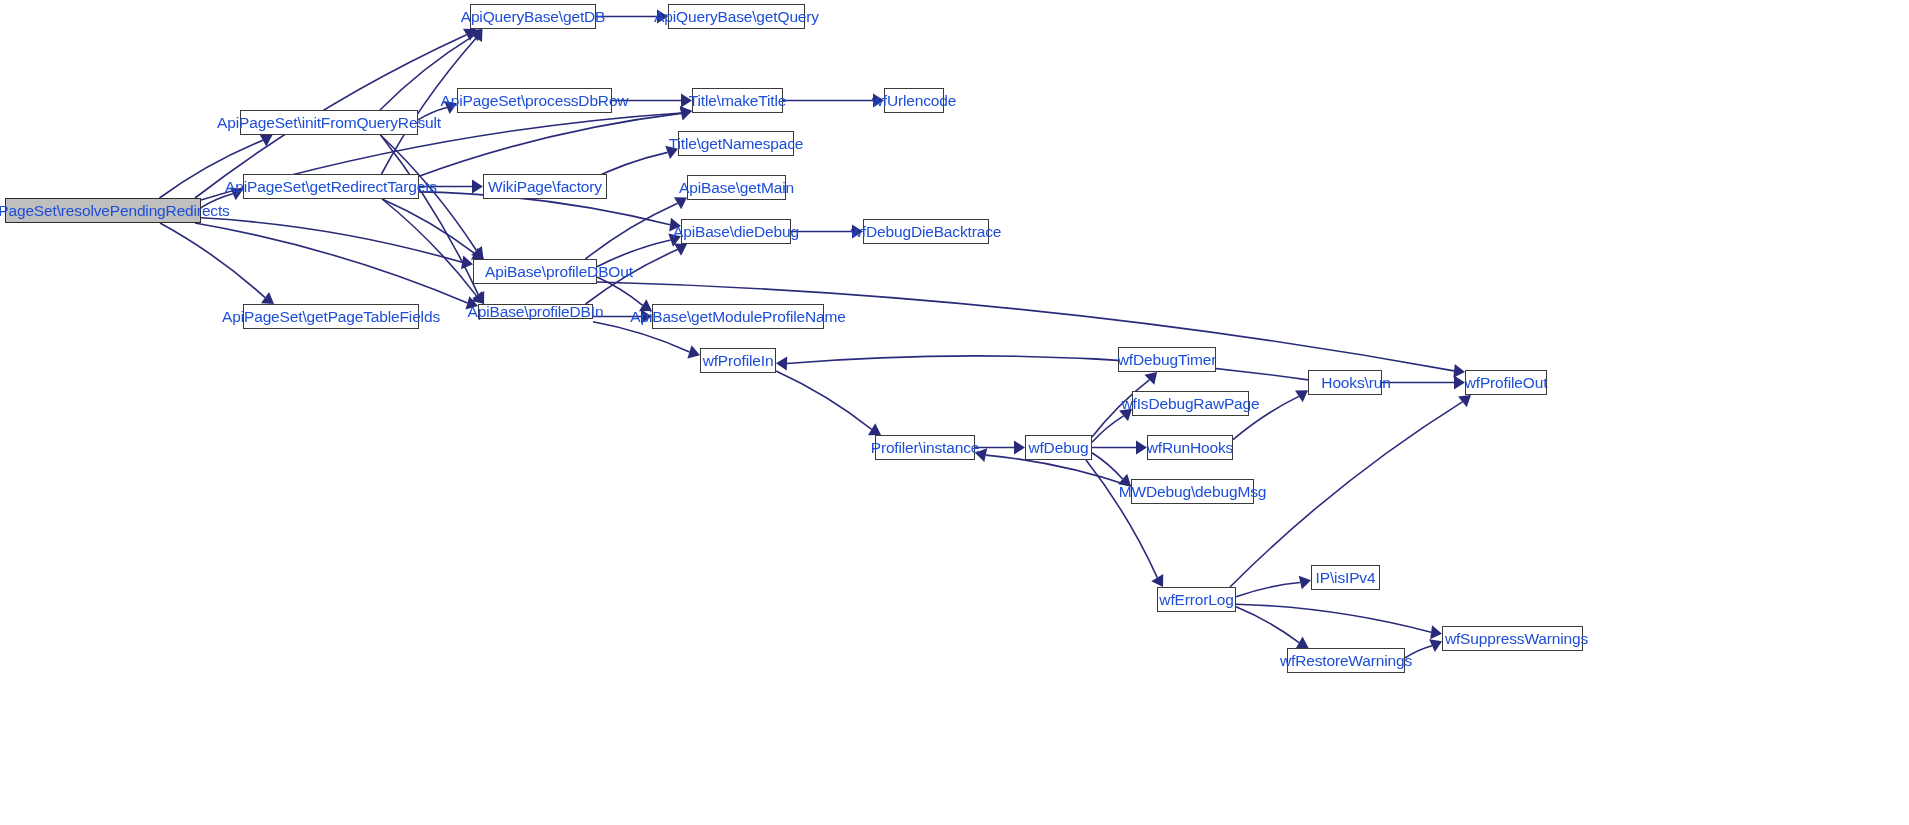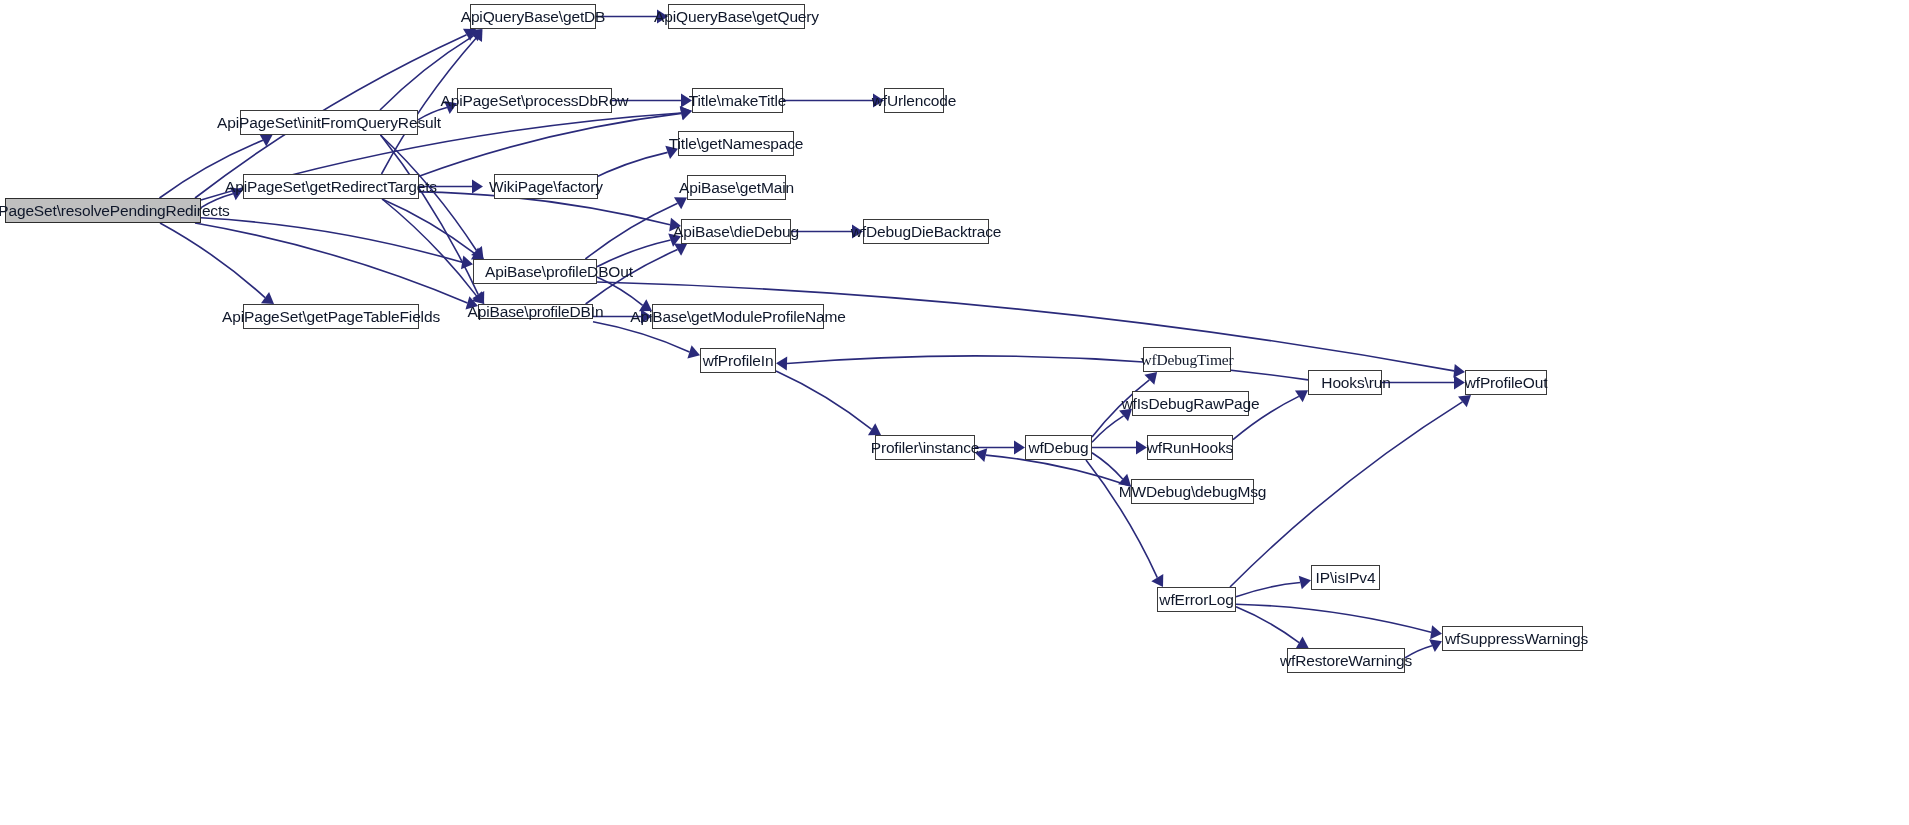--- a/index.html
+++ b/index.html
@@ -30,21 +30,21 @@
   }
   .arrow-head {
     fill: #2a2a7a;
     stroke: none;
   }
   .node {
     position: absolute;
     box-sizing: border-box;
     border: 1.4px solid #3a3a3a;
     background: #ffffff;
-    color: #0f172a;
+    color: #1d4ed8;
     font-size: 15.5px;
     line-height: 1;
     display: flex;
     align-items: center;
     justify-content: center;
     white-space: nowrap;
     letter-spacing: -0.15px;
   }
   .node.highlight {
     background: #bfbfbf;
@@ -152,30 +152,30 @@
   <div id="node-layer">
       <div class="node highlight" style="left: 5px; top: 198px; width: 196px; height: 25px;">ApiPageSet\resolvePendingRedirects</div>
       <div class="node" style="left: 470px; top: 4px; width: 126px; height: 25px;">ApiQueryBase\getDB</div>
       <div class="node" style="left: 668px; top: 4px; width: 137px; height: 25px;">ApiQueryBase\getQuery</div>
       <div class="node" style="left: 240px; top: 110px; width: 178px; height: 25px;">ApiPageSet\initFromQueryResult</div>
       <div class="node" style="left: 457px; top: 88px; width: 155px; height: 25px;">ApiPageSet\processDbRow</div>
       <div class="node" style="left: 692px; top: 88px; width: 91px; height: 25px;">Title\makeTitle</div>
       <div class="node" style="left: 884px; top: 88px; width: 60px; height: 25px;">wfUrlencode</div>
       <div class="node" style="left: 678px; top: 131px; width: 116px; height: 25px;">Title\getNamespace</div>
       <div class="node" style="left: 243px; top: 174px; width: 176px; height: 25px;">ApiPageSet\getRedirectTargets</div>
-      <div class="node" style="left: 483px; top: 174px; width: 104px; height: 25px; margin-left: 11px;">WikiPage\factory</div>
+      <div class="node" style="left: 483px; top: 174px; width: 124px; height: 25px;">WikiPage\factory</div>
       <div class="node" style="left: 687px; top: 175px; width: 99px; height: 25px;">ApiBase\getMain</div>
       <div class="node" style="left: 681px; top: 219px; width: 110px; height: 25px;">ApiBase\dieDebug</div>
       <div class="node" style="left: 863px; top: 219px; width: 126px; height: 25px;">wfDebugDieBacktrace</div>
       <div class="node" style="left: 473px; top: 259px; width: 124px; height: 25px; padding-left: 48px;">ApiBase\profileDBOut</div>
       <div class="node" style="left: 243px; top: 304px; width: 176px; height: 25px;">ApiPageSet\getPageTableFields</div>
       <div class="node" style="left: 478px; top: 304px; width: 115px; height: 15px;">ApiBase\profileDBIn</div>
       <div class="node" style="left: 652px; top: 304px; width: 172px; height: 25px;">ApiBase\getModuleProfileName</div>
       <div class="node" style="left: 700px; top: 348px; width: 76px; height: 25px;">wfProfileIn</div>
-      <div class="node" style="left: 1143px; top: 347px; width: 88px; height: 25px; font-family: Liberation Serif, serif;">wfDebugTimer</div>
+      <div class="node" style="left: 1118px; top: 347px; width: 98px; height: 25px;">wfDebugTimer</div>
       <div class="node" style="left: 1308px; top: 370px; width: 74px; height: 25px; padding-left: 22px;">Hooks\run</div>
       <div class="node" style="left: 1465px; top: 370px; width: 82px; height: 25px;">wfProfileOut</div>
       <div class="node" style="left: 1132px; top: 391px; width: 117px; height: 25px;">wfIsDebugRawPage</div>
       <div class="node" style="left: 875px; top: 435px; width: 100px; height: 25px;">Profiler\instance</div>
       <div class="node" style="left: 1025px; top: 435px; width: 67px; height: 25px;">wfDebug</div>
       <div class="node" style="left: 1147px; top: 435px; width: 86px; height: 25px;">wfRunHooks</div>
       <div class="node" style="left: 1131px; top: 479px; width: 123px; height: 25px;">MWDebug\debugMsg</div>
       <div class="node" style="left: 1311px; top: 565px; width: 69px; height: 25px;">IP\isIPv4</div>
       <div class="node" style="left: 1157px; top: 587px; width: 79px; height: 25px;">wfErrorLog</div>
       <div class="node" style="left: 1442px; top: 626px; width: 141px; height: 25px; padding-left: 8px;">wfSuppressWarnings</div>

